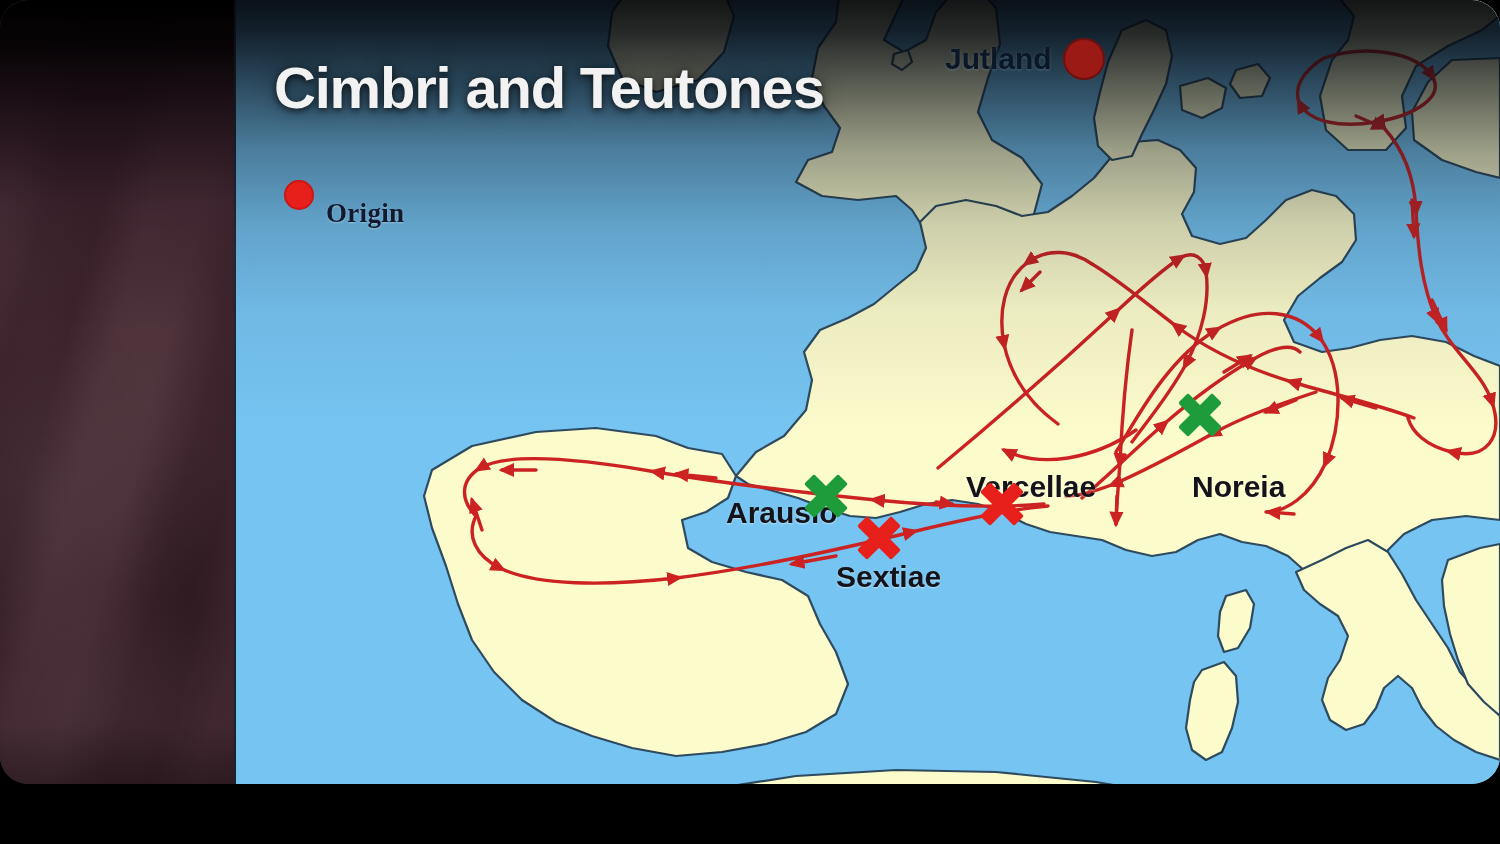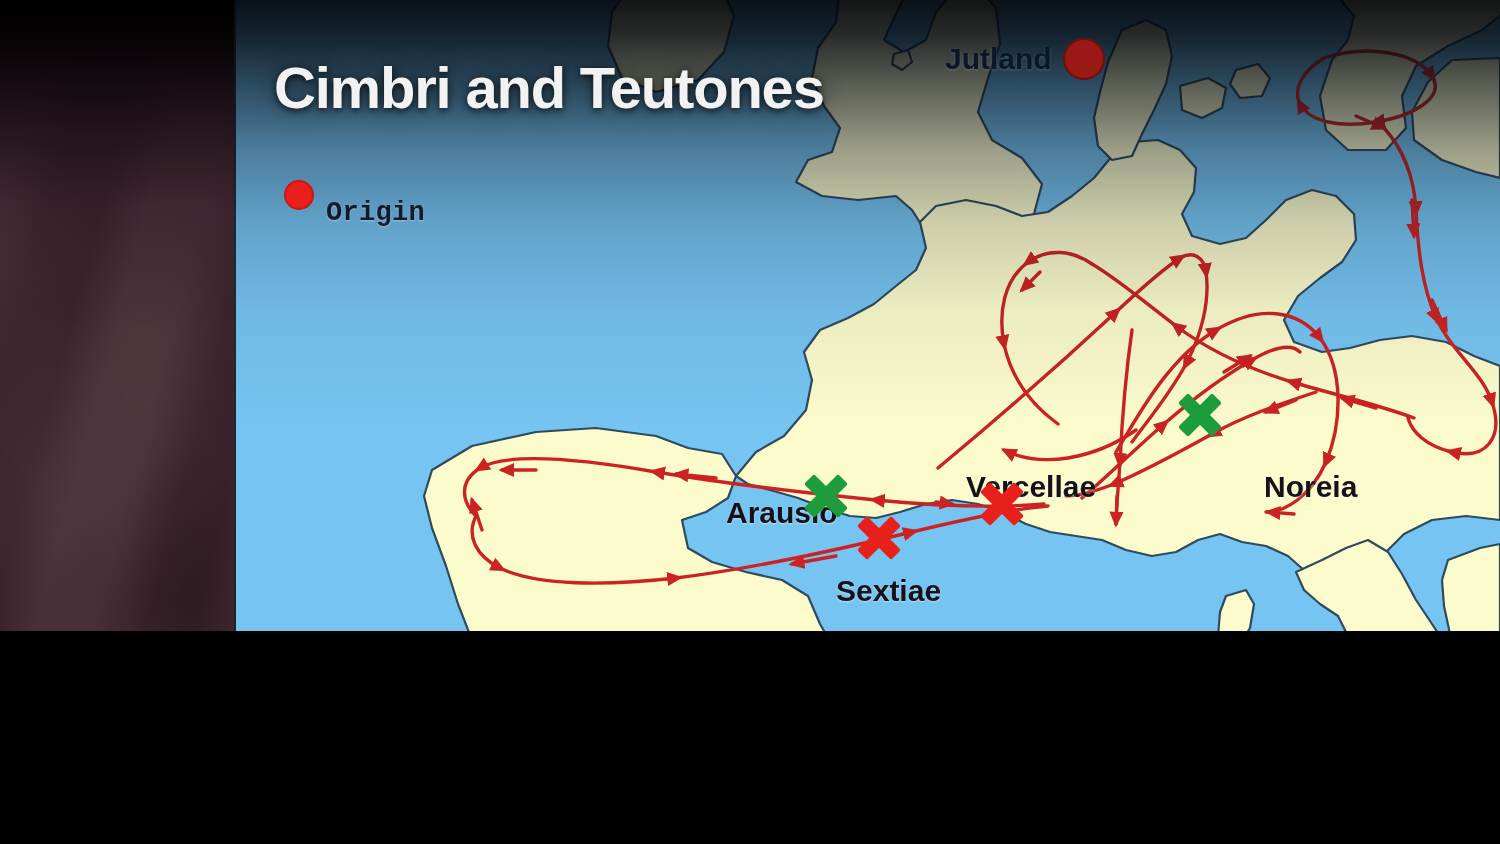--- a/index.html
+++ b/index.html
@@ -1,19 +1,19 @@
 <!DOCTYPE html>
 <html><head>
 <meta charset="utf-8">
 <style>
   * { margin:0; padding:0; box-sizing:border-box; }
   html,body { width:1500px; height:844px; overflow:hidden; background:#000; }
   body { font-family:"Liberation Sans", sans-serif; }
 
-  #slide { position:relative; width:1500px; height:631px; overflow:hidden; }
+  #slide { position:relative; width:1500px; height:784px; overflow:hidden;border-radius:28px; }
 
   
   #sidebar {
     position:absolute; left:0; top:0; width:236px; height:844px;
     background:#3c2230;
     overflow:hidden;
   }
   #sidebar .drape {
     position:absolute; inset:0;
     background:
@@ -66,21 +66,21 @@
     letter-spacing:-1.2px;
     text-shadow:0 2px 7px rgba(0,0,0,.75), 0 0 22px rgba(0,0,0,.45);
     white-space:nowrap; z-index:6;
   }
 
   
   #legend { position:absolute; left:272px; top:165px; z-index:6; }
   .leg-row { display:flex; align-items:center; height:60px; }
   .leg-sym { width:54px; display:flex; align-items:center; justify-content:center; }
   .leg-label {
-    font-family:Liberation Mono, monospace; font-weight:bold;
+    font-family:Liberation Serif, serif; font-weight:bold;
     font-size:27px; color:#111a2e; letter-spacing:.3px;
     text-shadow:0 1px 2px rgba(255,255,255,.35);
     margin-top:36px;
   }
   .dot { width:30px; height:30px; border-radius:50%; background:#e8201c;
          box-shadow:inset 0 0 0 2px rgba(150,10,10,.35); }
 
   
   .xmark { position:relative; width:34px; height:34px; }
   .xmark i { position:absolute; left:50%; top:50%; width:38px; height:11px;
@@ -280,30 +280,30 @@
       <span class="leg-label">Origin</span>
     </div>
   </div>
 
   <div class="map-label dim" style="left:945px; top:42px;">Jutland</div>
   <div class="origin-dot" style="left:1063px; top:38px;"></div>
 
   <div class="marker" style="left:1200px; top:415px;">
     <span class="xmark x-green"><i></i><i></i></span>
   </div>
-  <div class="map-label" style="left:1264px; top:470px;text-align:center;">Noreia</div>
+  <div class="map-label" style="left:1192px; top:470px;text-align:center;">Noreia</div>
 
   <div class="map-label" style="left:966px; top:470px;">Vercellae</div>
   <div class="marker" style="left:1002px; top:504px;">
     <span class="xmark x-red"><i></i><i></i></span>
   </div>
 
   <div class="marker" style="left:879px; top:538px;">
     <span class="xmark x-red"><i></i><i></i></span>
   </div>
-  <div class="map-label" style="left:836px; top:574px;">Sextiae</div>
+  <div class="map-label" style="left:836px; top:560px;">Sextiae</div>
 
   <div class="map-label" style="left:726px; top:496px;">Arausio</div>
   <div class="marker" style="left:826px; top:496px;">
     <span class="xmark x-green"><i></i><i></i></span>
   </div>
 
 </div>
 
 </body></html>

